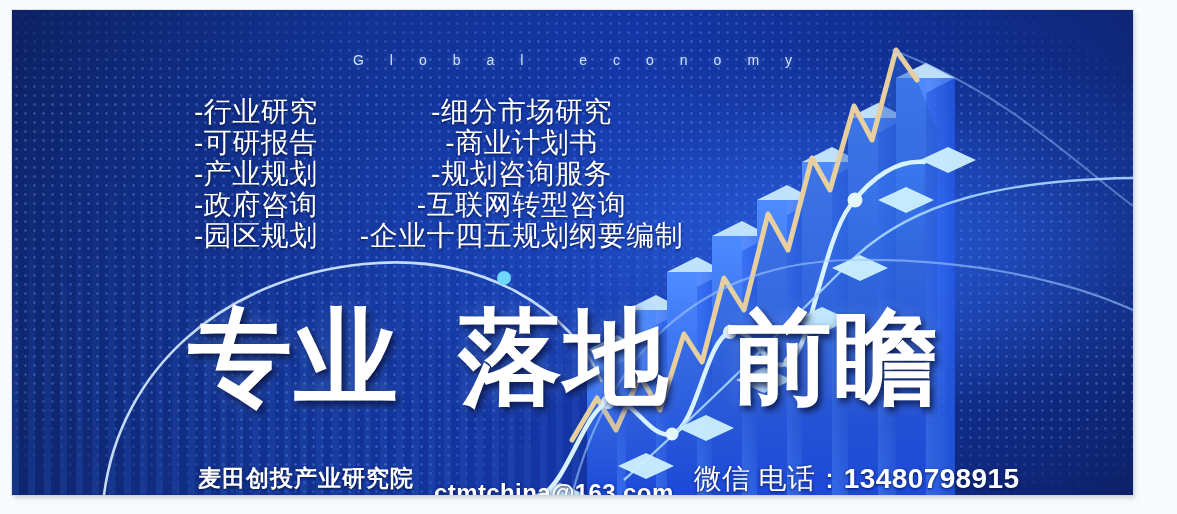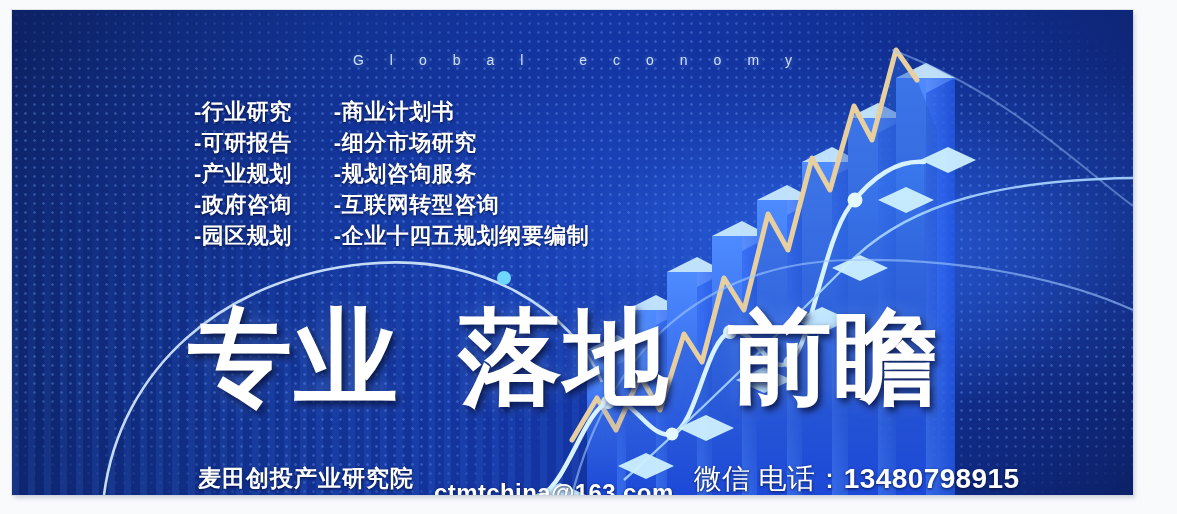--- a/index.html
+++ b/index.html
@@ -67,23 +67,24 @@
     font-size:14px;letter-spacing:26px;text-indent:26px;
     font-weight:400;white-space:nowrap;
     text-shadow:0 0 6px rgba(150,195,255,.5);
     margin-top:40px;
   }
 
   
   .lists{position:absolute;left:182px;top:86px;display:flex;gap:42px;}
   .col{display:flex;flex-direction:column;}
   .item{
-    color:#ffffff;font-size:22px;line-height:31px;font-weight:700;
+    color:#ffffff;font-size:28px;line-height:31px;font-weight:400;
     letter-spacing:.5px;white-space:nowrap;
     text-shadow:0 1px 3px rgba(0,10,50,.85);
+    text-align:center;
   }
 
   
   .headline{
     position:absolute;left:176px;top:295px;
     display:flex;gap:58px;align-items:baseline;
     font-size:104px;line-height:104px;font-weight:700;color:#ffffff;
     letter-spacing:2px;white-space:nowrap;
     text-shadow:3px 4px 7px rgba(2,12,55,.85), 0 0 18px rgba(140,190,255,.35);
     justify-content:center;
@@ -217,22 +218,22 @@
 
     <div class="lists">
       <div class="col">
         <div class="item">-行业研究</div>
         <div class="item">-可研报告</div>
         <div class="item">-产业规划</div>
         <div class="item">-政府咨询</div>
         <div class="item">-园区规划</div>
       </div>
       <div class="col">
+        <div class="item">-细分市场研究</div>
         <div class="item">-商业计划书</div>
-        <div class="item">-细分市场研究</div>
         <div class="item">-规划咨询服务</div>
         <div class="item">-互联网转型咨询</div>
         <div class="item">-企业十四五规划纲要编制</div>
       </div>
     </div>
 
     <div class="headline">
       <span>专业</span>
       <span>落地</span>
       <span>前瞻</span>

